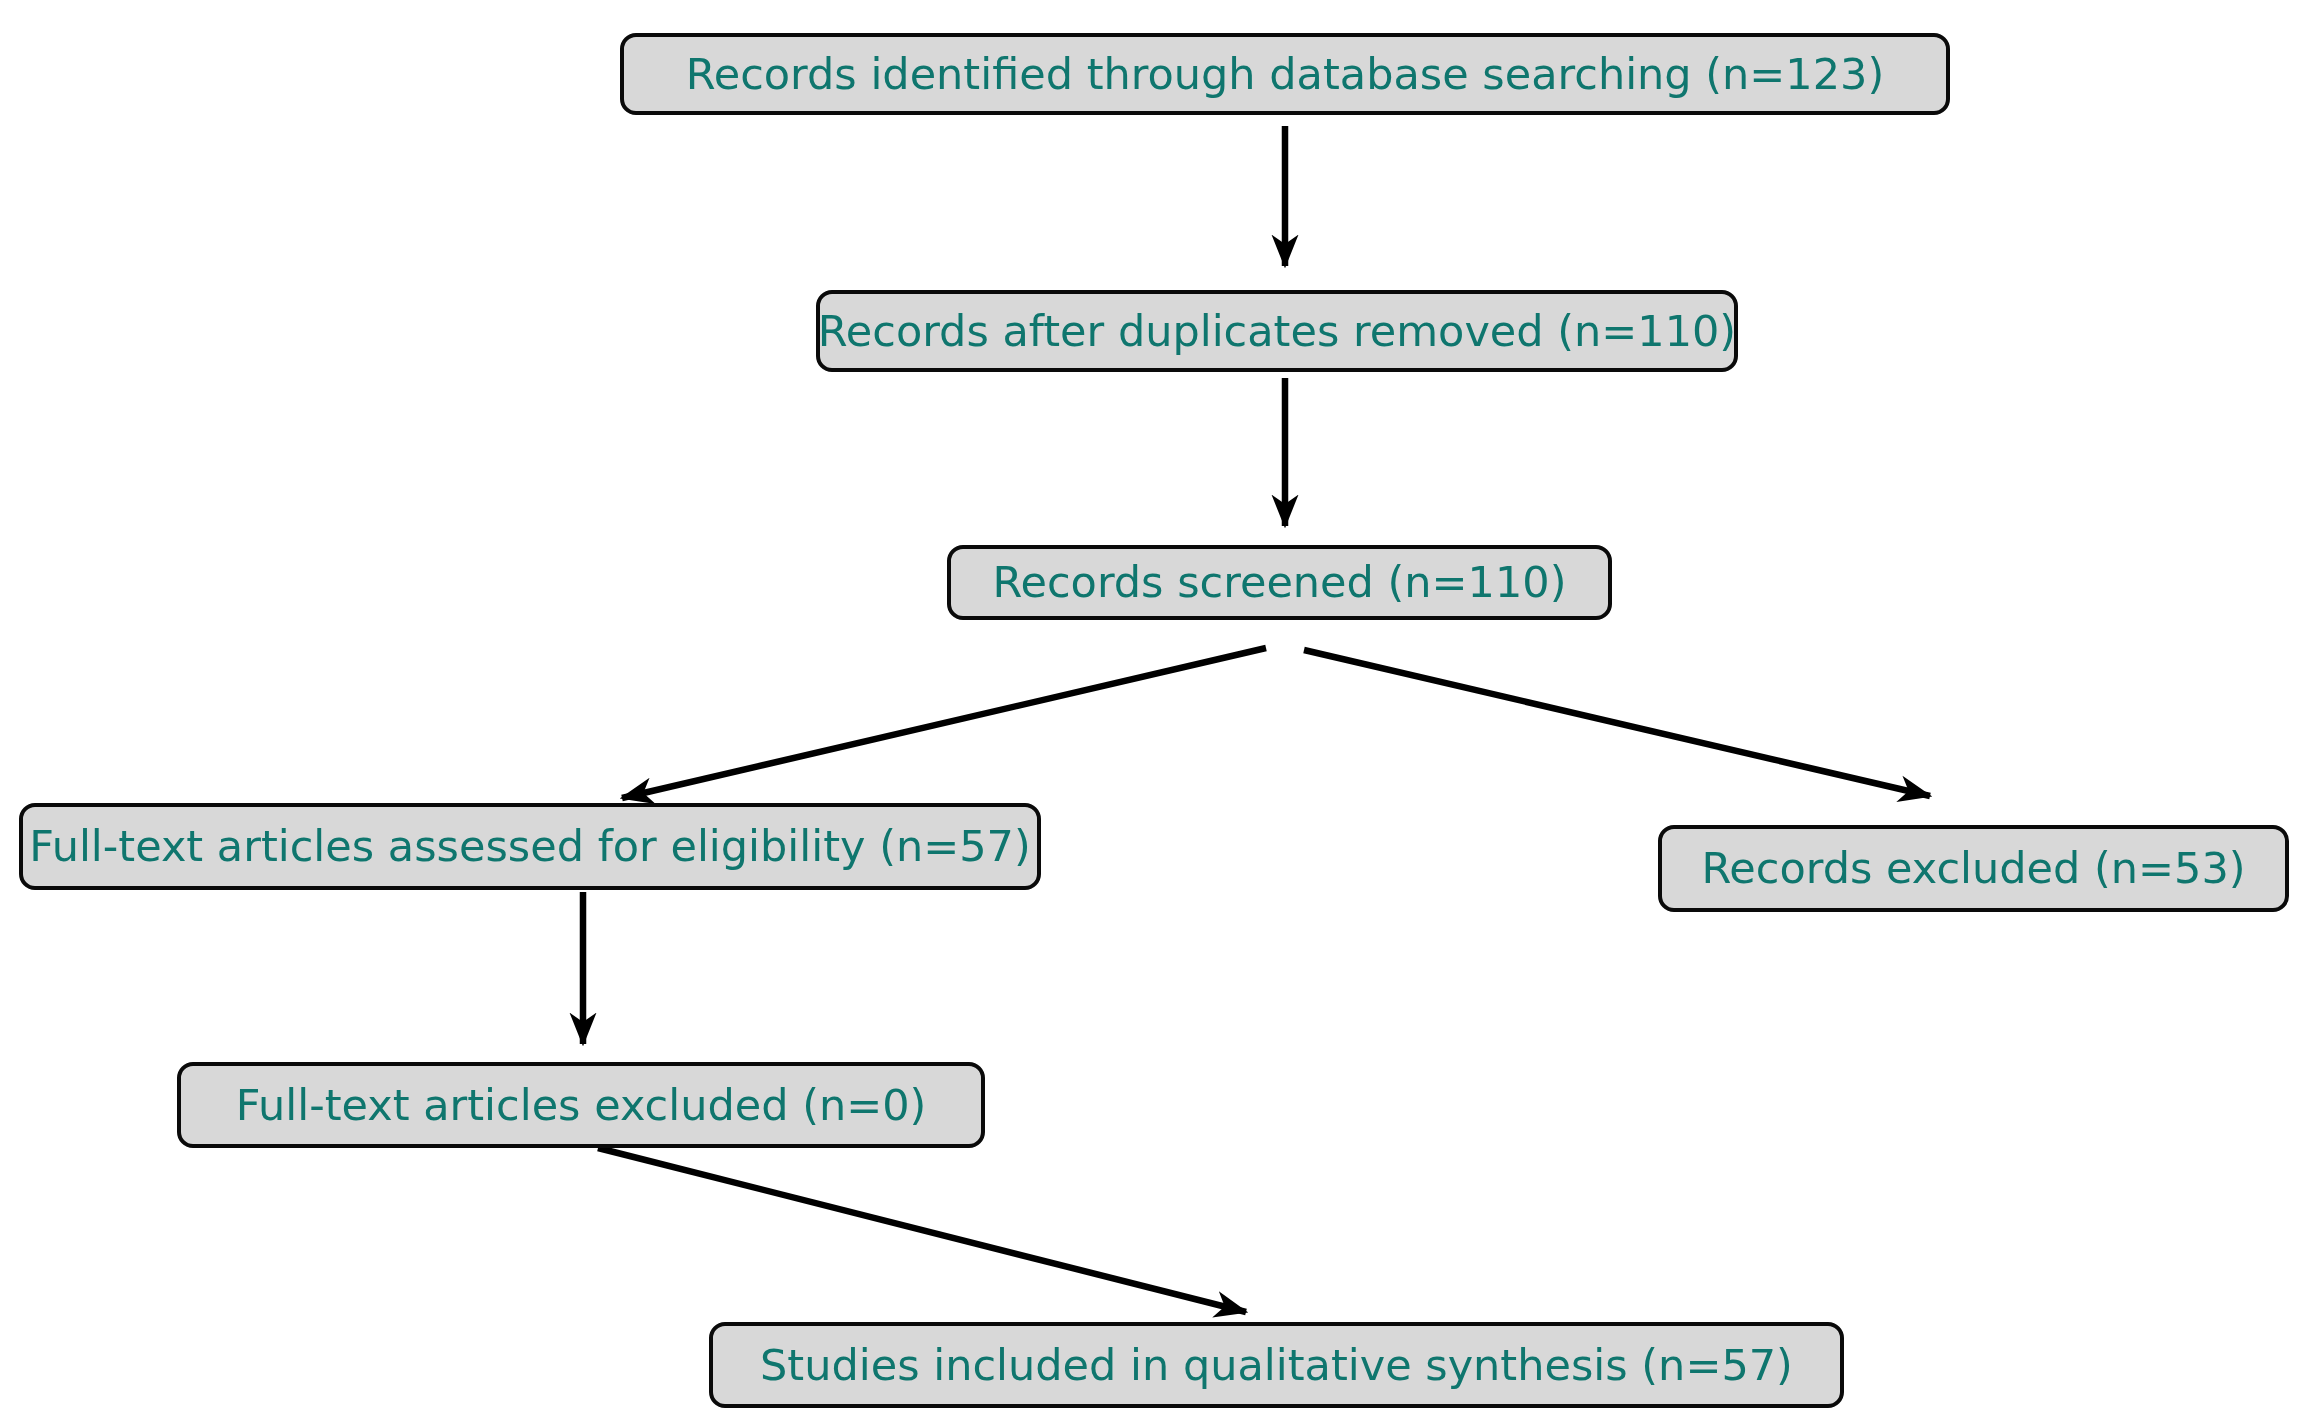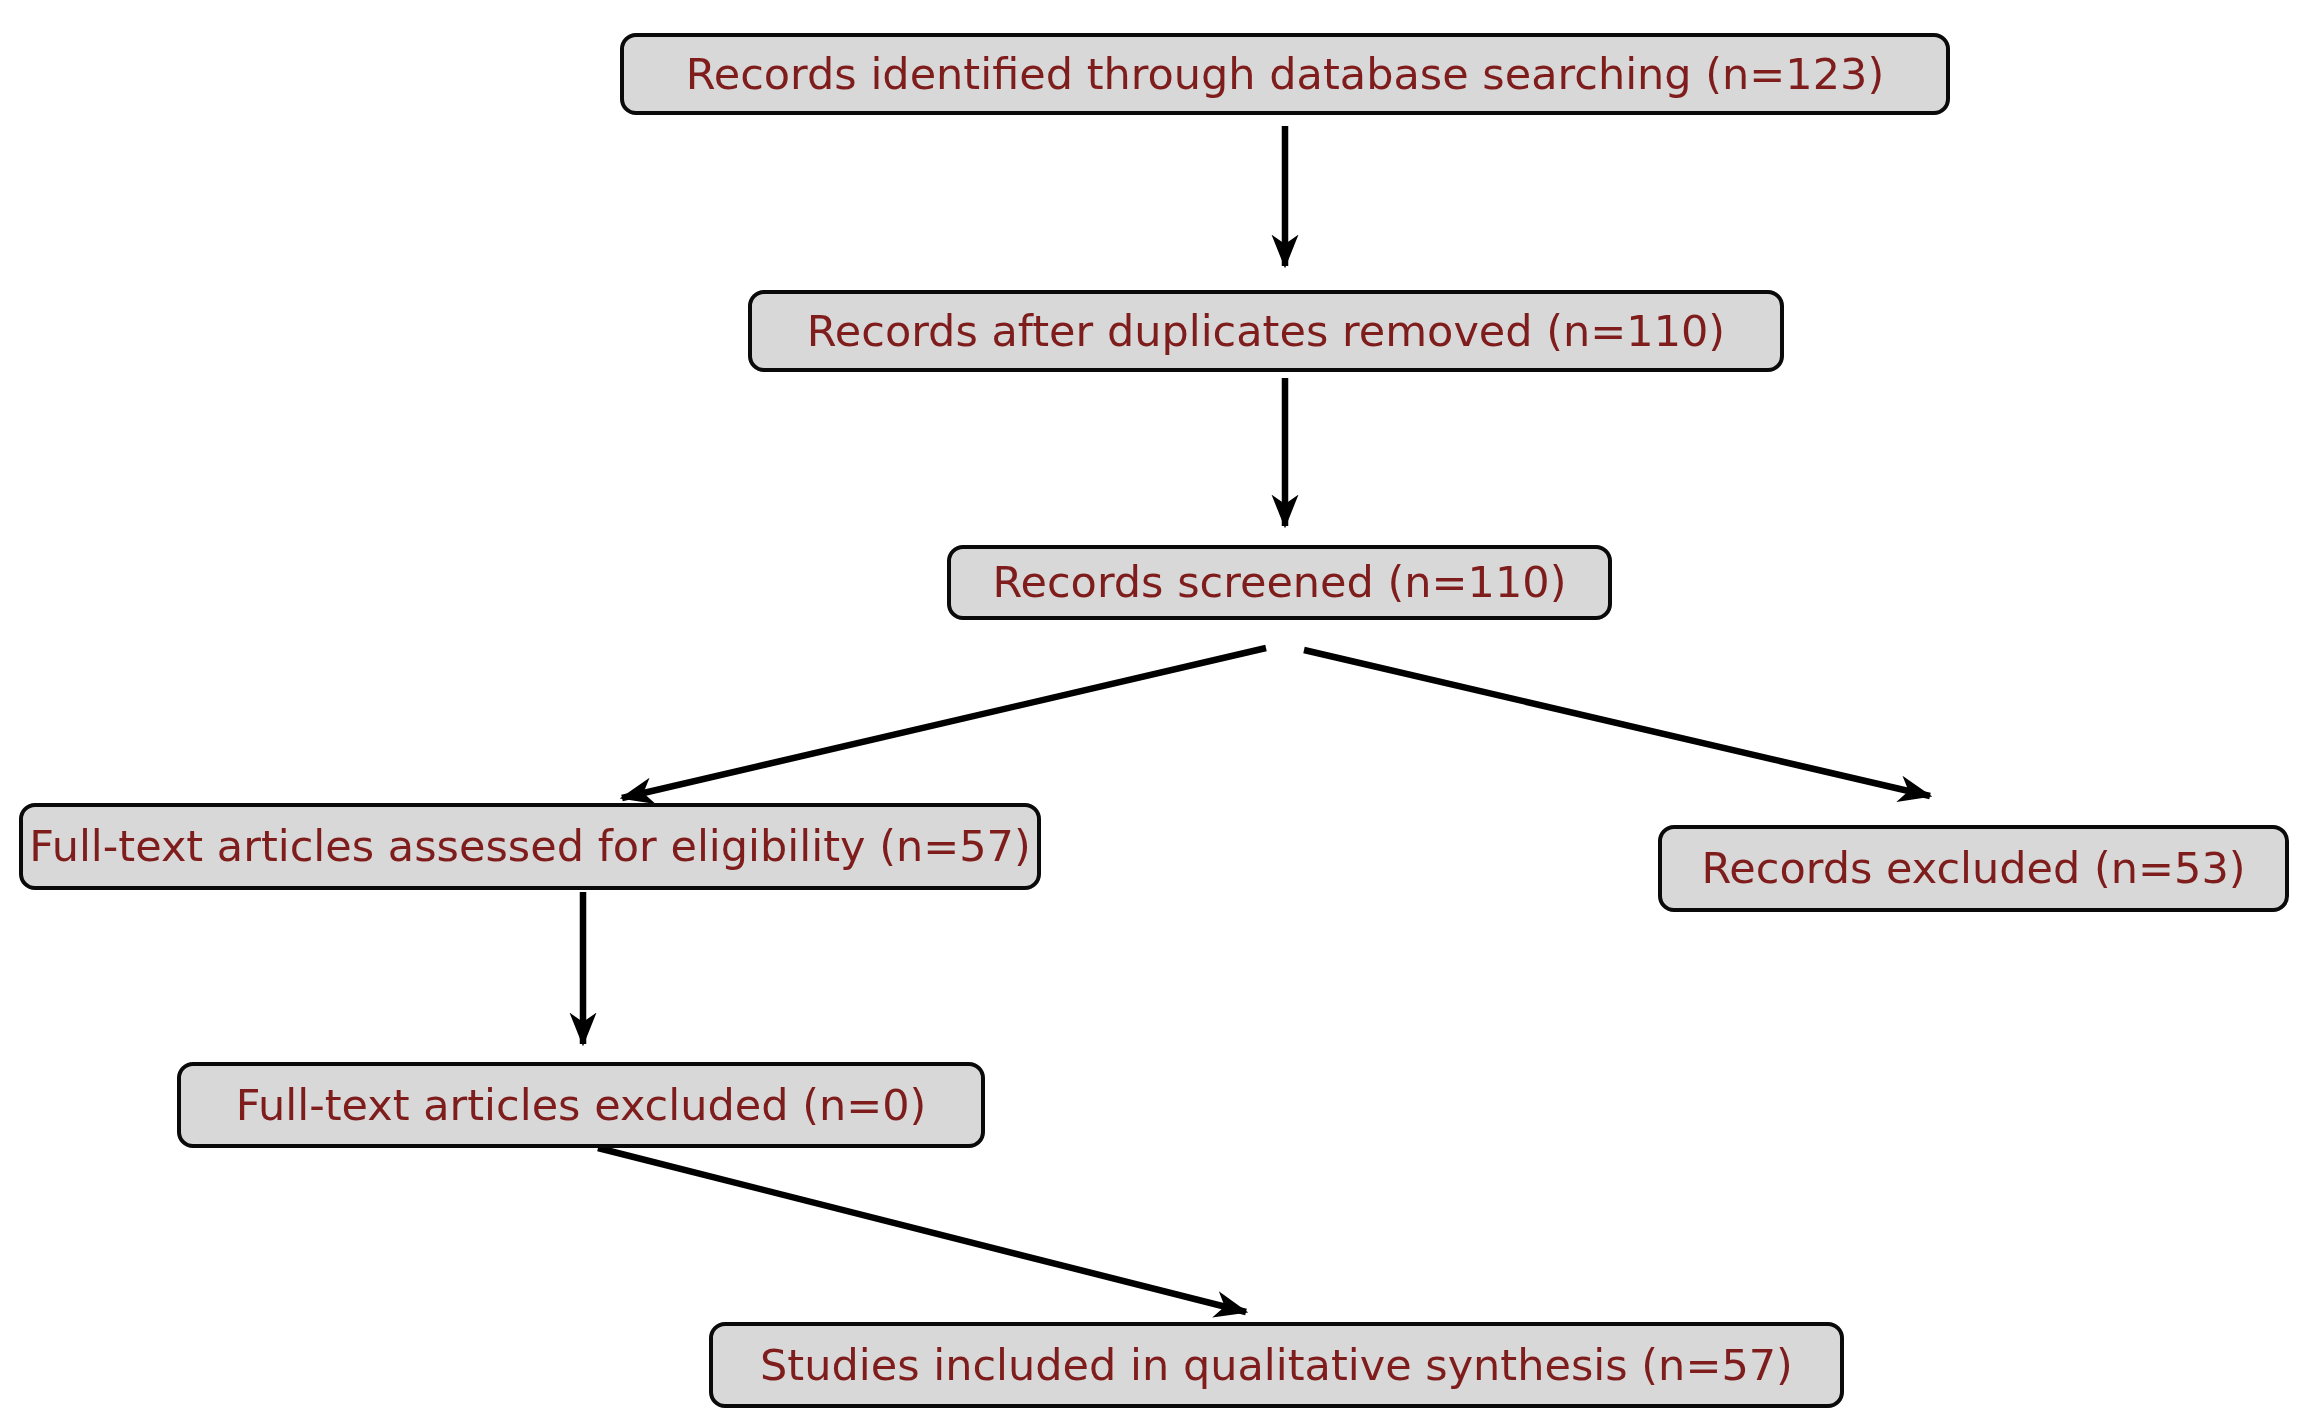--- a/index.html
+++ b/index.html
@@ -27,27 +27,27 @@
     position: absolute;
     box-sizing: border-box;
     background: #d8d8d8;
     border: 4.5px solid #0a0a0a;
     border-radius: 16px;
     display: flex;
     align-items: center;
     justify-content: center;
     font-size: 43px;
     line-height: 1;
-    color: #7f1d1d;
+    color: #0f766e;
     white-space: nowrap;
     text-align: center;
   }
   
   .n1 { left: 620px;  top: 33px;   width: 1330px; height: 82px; }
-  .n2 { left: 748px;  top: 290px;  width: 1036px;  height: 82px; }
+  .n2 { left: 816px;  top: 290px;  width: 922px;  height: 82px; }
   .n3 { left: 947px;  top: 545px;  width: 665px;  height: 75px; }
   .n4 { left: 19px;   top: 803px;  width: 1022px; height: 87px; }
   .n5 { left: 1658px; top: 803px;  width: 631px;  height: 87px; margin-top: 22px; }
   .n6 { left: 177px;  top: 1062px; width: 808px;  height: 86px; }
   .n7 { left: 709px;  top: 1322px; width: 1135px; height: 86px; }
   .edge {
     stroke: #000000;
     stroke-width: 6.5;
     fill: none;
   }

